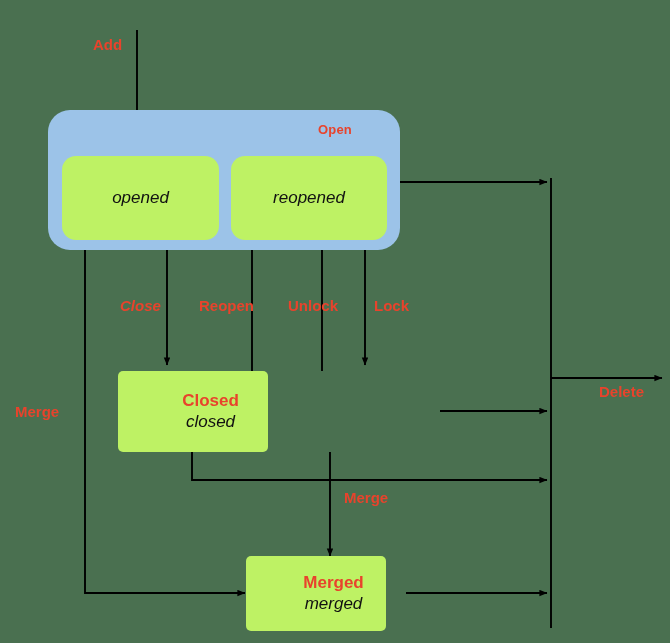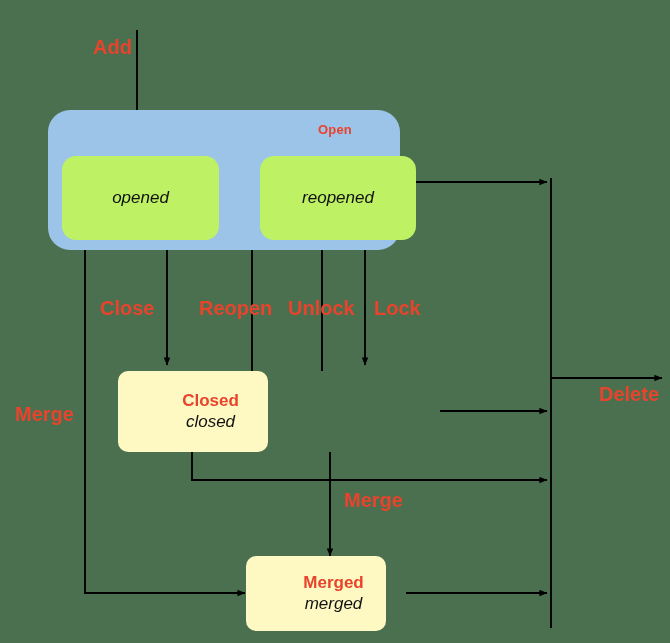--- a/index.html
+++ b/index.html
@@ -25,27 +25,27 @@
     text-align:center;color:#e8432c;font-weight:bold;font-size:13px;
     letter-spacing:.2px;
   }
   .substate{
     background:#bef264;border-radius:14px;
   }
   .substate .sub-label{
     font-style:italic;font-size:17px;color:#111;
   }
   .statebox{
-    background:#fef9c3;border-radius:10px;padding-left:35px;
+    background:#bef264;border-radius:5px;padding-left:35px;
   }
   .state-title{color:#e8432c;font-weight:bold;font-size:17px;line-height:20px;}
   .state-name{font-style:italic;font-size:17px;color:#111;line-height:21px;}
 
   .edge-label{
-    position:absolute;color:#e8432c;font-weight:bold;font-size:20px;
+    position:absolute;color:#e8432c;font-weight:bold;font-size:15px;
     white-space:nowrap;
   }
 </style>
 </head>
 <body>
 
 <div id="stage">
 
   <svg id="wires" viewBox="0 0 670 643" xmlns="http://www.w3.org/2000/svg">
     <defs>
@@ -84,38 +84,38 @@
   </svg>
 
   <div class="node group-open" style="left:48px;top:110px;width:352px;height:140px;">
   </div>
   <div class="group-title">Open</div>
 
   <div class="node substate" style="left:62px;top:156px;width:157px;height:84px;">
     <span class="sub-label">opened</span>
   </div>
 
-  <div class="node substate" style="left:231px;top:156px;width:156px;height:84px;margin-left:29px;">
+  <div class="node substate" style="left:231px;top:156px;width:156px;height:84px;">
     <span class="sub-label">reopened</span>
   </div>
 
   <div class="node statebox" style="left:118px;top:371px;width:150px;height:81px;">
     <span class="state-title">Closed</span>
     <span class="state-name">closed</span>
   </div>
 
 
   <div class="node statebox" style="left:246px;top:556px;width:140px;height:75px;">
     <span class="state-title">Merged</span>
     <span class="state-name">merged</span>
   </div>
 
   <div class="edge-label" style="left:93px;top:36px;">Add</div>
 
-  <div class="edge-label" style="left:100px;top:297px;">Close</div>
+  <div class="edge-label" style="left:120px;top:297px;font-style:italic;">Close</div>
 
   <div class="edge-label" style="left:199px;top:297px;">Reopen</div>
 
   <div class="edge-label" style="left:288px;top:297px;">Unlock</div>
 
   <div class="edge-label" style="left:374px;top:297px;">Lock</div>
 
   <div class="edge-label" style="left:15px;top:403px;">Merge</div>
 
   <div class="edge-label" style="left:344px;top:489px;">Merge</div>

